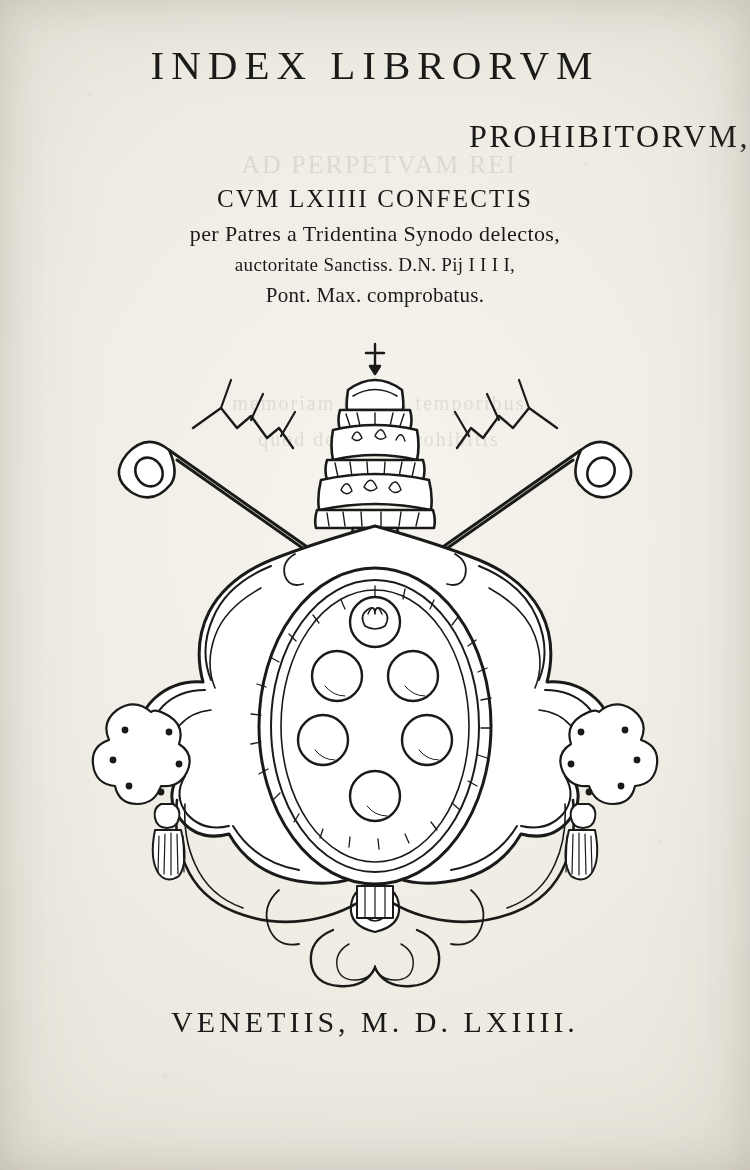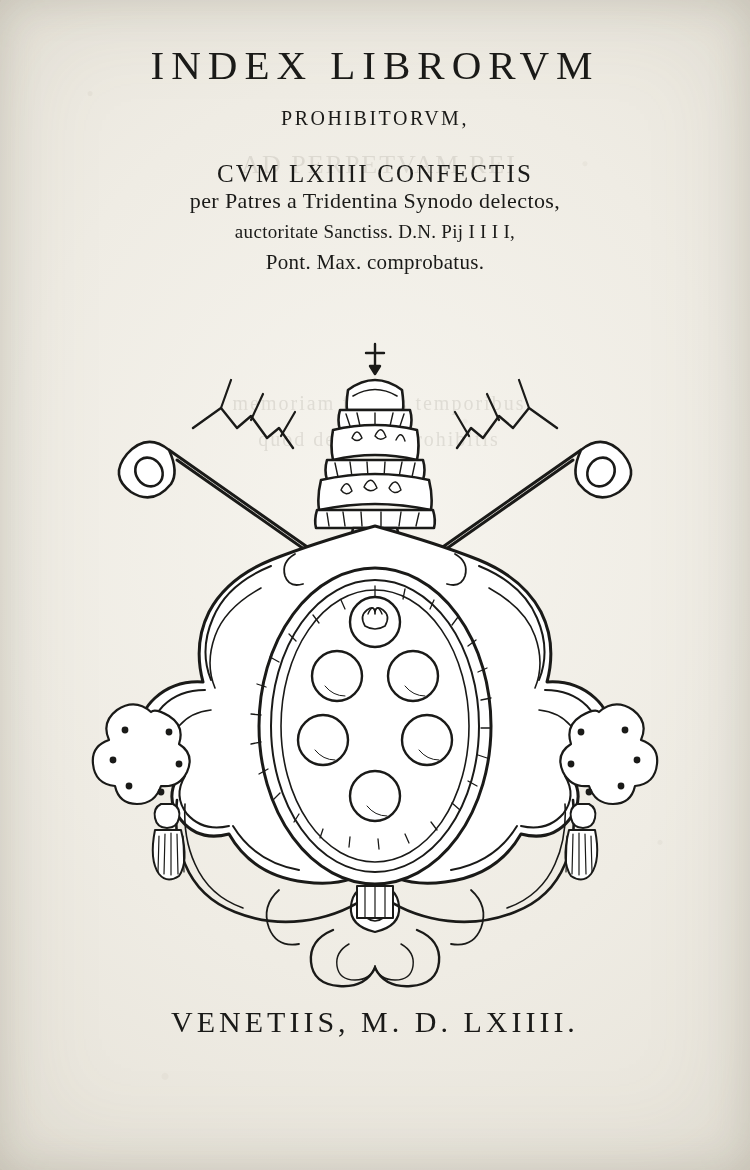--- a/index.html
+++ b/index.html
@@ -60,34 +60,36 @@
     text-align: center;
   }
   .line1 {
     font-size: 41px;
     letter-spacing: 7px;
     font-variant: small-caps;
     line-height: 1.05;
     white-space: nowrap;
   }
   .line2 {
-    font-size: 20px;
+    font-size: 32px;
     letter-spacing: 2.5px;
-    margin-top: 20px;
-    white-space: nowrap;
+    margin-top: 31px;
+    white-space: nowrap;
+    text-align: right;
   }
   .line3 {
     font-size: 25px;
     letter-spacing: 2.2px;
     margin-top: 30px;
     white-space: nowrap;
   }
   .line4 {
     font-size: 22px;
     letter-spacing: .4px;
+    margin-top: 8px;
     white-space: nowrap;
   }
   .line5 {
     font-size: 19px;
     letter-spacing: .3px;
     margin-top: 7px;
     white-space: nowrap;
   }
   .line6 {
     font-size: 21px;

